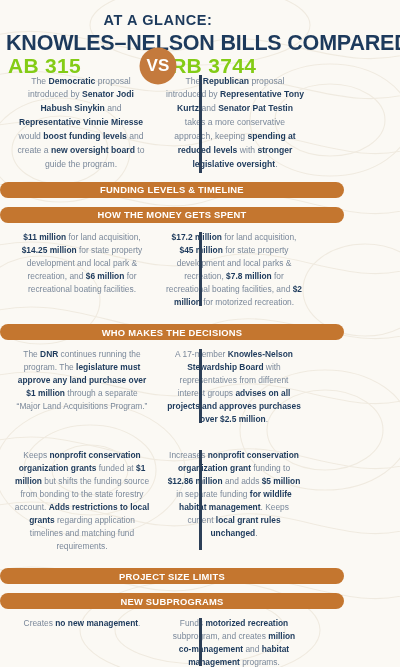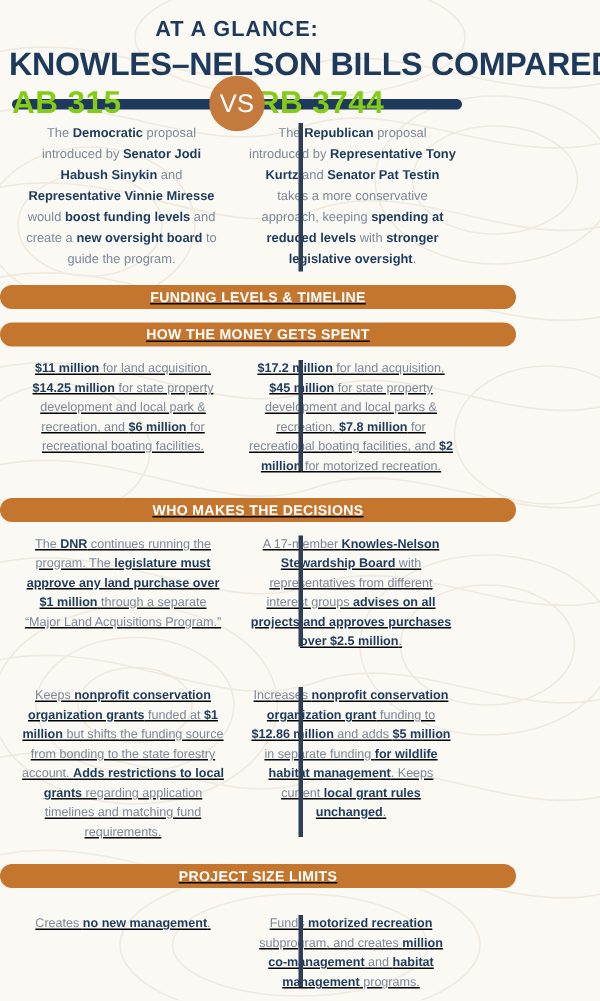--- a/index.html
+++ b/index.html
@@ -75,21 +75,21 @@
   }
   .vs-badge {
     position:absolute;
     left:50%; top:50%;
     transform:translate(-50%,-50%);
     width:37px; height:37px;
     border-radius:50%;
     background:#c47a3d;
     color:#ffffff;
     font-size:17px;
-    font-weight:normal;
+    font-weight:bold;
     display:flex;
     align-items:center;
     justify-content:center;
     letter-spacing:.2px;
   }
 
   
   .row {
     position:relative;
     display:flex;
@@ -123,21 +123,21 @@
     background:#c4762f;
     border-radius:9px;
     color:#ffffff;
     font-size:9.4px;
     font-weight:bold;
     letter-spacing:.25px;
     display:flex;
     align-items:center;
     justify-content:center;
   }
-  .section { margin-top:9px;text-decoration:underline; }
+  .section { margin-top:9px; }
   .section:first-of-type { margin-top:0; }
 </style>
 </head>
 <body>
 
 <div id="page">
 
   <svg id="topo" viewBox="0 0 400 667" preserveAspectRatio="none" aria-hidden="true">
     <g fill="none" stroke="#e7dfd0" stroke-width="1.1">
       <path d="M-20,40 C60,10 130,70 200,45 C270,20 340,80 420,50"></path>
@@ -212,20 +212,21 @@
           <div class="row">
             <div class="divider"></div>
             <div class="cell">Keeps <b>nonprofit conservation organization grants</b> funded at <b>$1 million</b> but shifts the funding source from bonding to the state forestry account. <b>Adds restrictions to local grants</b> regarding application timelines and matching fund requirements.</div>
             <div class="cell">Increases <b>nonprofit conservation organization grant</b> funding to <b>$12.86 million</b> and adds <b>$5 million</b> in separate funding <b>for wildlife habitat management</b>. Keeps current <b>local grant rules unchanged</b>.</div>
           </div>
         </div>
         <div class="section">
           <div class="pill">PROJECT SIZE LIMITS</div>
         </div>
         <div class="section">
+          <div class="pill">NEW SUBPROGRAMS</div>
           <div class="row">
             <div class="divider"></div>
             <div class="cell">Creates <b>no new management</b>.</div>
             <div class="cell">Funds <b>motorized recreation</b> subprogram, and creates <b>million co-management</b> and <b>habitat management</b> programs.</div>
           </div>
         </div>
       </div>
 
   </div>
 </div>

